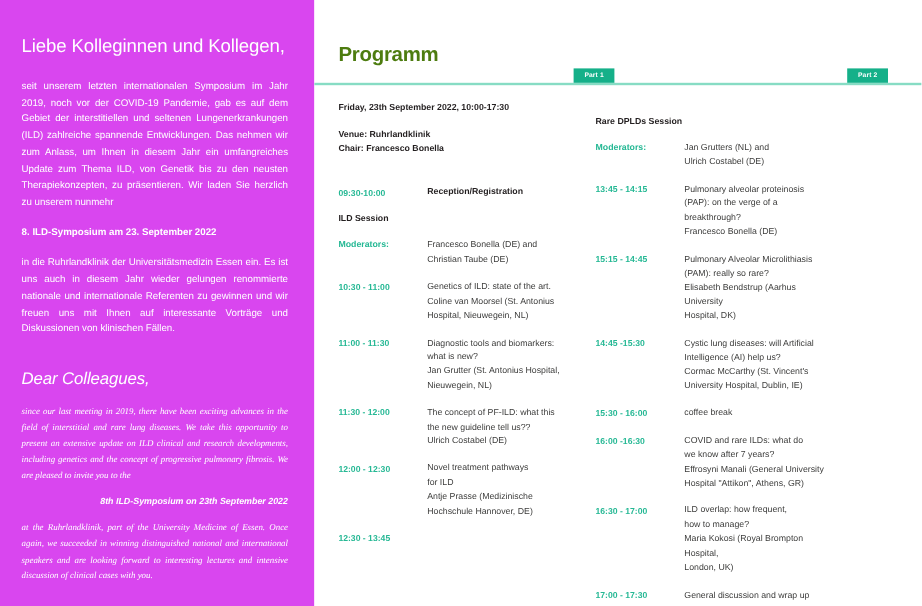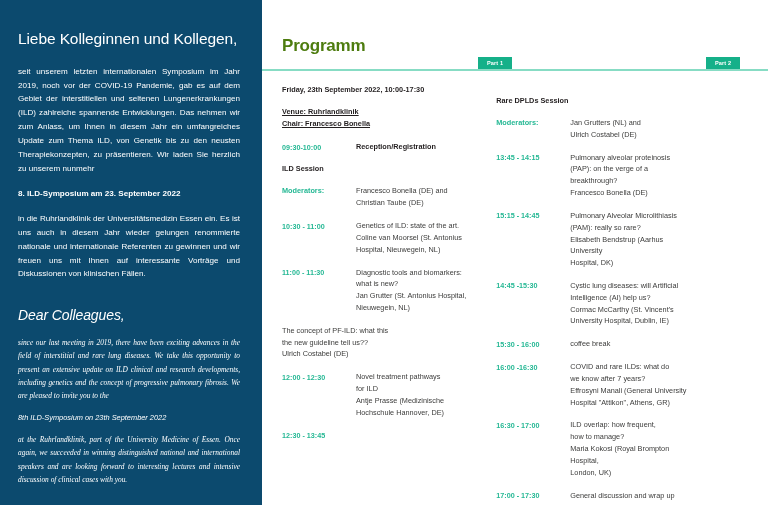--- a/index.html
+++ b/index.html
@@ -7,21 +7,21 @@
     width: 768px; height: 505px;
     font-family: "Liberation Sans", sans-serif;
     background: #ffffff;
     overflow: hidden;
   }
   .page { position: relative; width: 768px; height: 505px; display: flex; }
 
   
   .left-panel {
     width: 262px; height: 505px;
-    background: #0c4a6e;
+    background: #d946ef;
     color: #ffffff;
     padding: 30px 22px 0 18px;
     flex: 0 0 262px;
   }
   .greet-de {
     font-size: 15.5px; font-weight: 400; letter-spacing: -0.1px;
     line-height: 1.2; margin-bottom: 16px; color: #ffffff;
   }
   .body-de {
     font-size: 8.1px; line-height: 1.72; text-align: justify;
@@ -33,22 +33,22 @@
   }
   .greet-en {
     font-size: 14px; font-style: italic; font-weight: 400;
     margin: 26px 0 13px 0; color: #ffffff; letter-spacing: -0.1px;
   }
   .body-en {
     font-size: 7.4px; line-height: 1.78; font-style: italic;
     text-align: justify; color: #ffffff; font-family: Liberation Serif, serif;
   }
   .bold-line-en {
-    font-size: 7.4px; font-weight: normal; font-style: italic;
-    margin: 11px 0 11px 0; color: #ffffff;
+    font-size: 7.4px; font-weight: bold; font-style: italic;
+    margin: 11px 0 11px 0; color: #ffffff; text-align: right;
   }
 
   
   .right-panel {
     flex: 1 1 auto; position: relative; height: 505px;
     padding: 0; background: #ffffff;
   }
   .prog-title {
     position: absolute; left: 20px; top: 36px;
     font-size: 17px; font-weight: bold; color: #4d7c0f;
@@ -71,21 +71,21 @@
     position: absolute; left: 0; top: 84px; width: 446px; display: flex;
   }
   .col { width: 253px; padding-right: 12px; }
   .col-1 { padding-left: 20px; width: 258px; }
   .col-2 { padding-left: 6px; width: 248px; }
 
   .meta {
     font-size: 7.3px; font-weight: bold; color: #231f20;
     line-height: 1.62; margin-bottom: 10px;
   }
-  .meta-block { margin-bottom: 12px; text-decoration: underline; }
+  .meta-block { margin-bottom: 25px; }
   .session-head {
     font-size: 7.3px; font-weight: bold; color: #231f20; margin: 11px 0 12px 0;
   }
   .row { display: flex; margin-bottom: 11px; }
   .row .time {
     flex: 0 0 74px; font-size: 7.2px; font-weight: bold;
     color: #25b894; line-height: 1.6; padding-top: 0.5px;
   }
   .row .desc {
     flex: 1 1 auto; font-size: 7.3px; color: #3c3c3b; line-height: 1.62;
@@ -149,20 +149,21 @@
 Hospital, Nieuwegein, NL)</div>
             </div>
             <div class="row">
               <div class="time">11:00 - 11:30</div>
               <div class="desc" style="white-space: pre-line;">Diagnostic tools and biomarkers:
 what is new?
 Jan Grutter (St. Antonius Hospital,
 Nieuwegein, NL)</div>
             </div>
             <div class="row">
+              <div class="time">11:30 - 12:00</div>
               <div class="desc" style="white-space: pre-line;">The concept of PF-ILD: what this
 the new guideline tell us??
 Ulrich Costabel (DE)</div>
             </div>
             <div class="row">
               <div class="time">12:00 - 12:30</div>
               <div class="desc" style="white-space: pre-line;">Novel treatment pathways
 for ILD
 Antje Prasse (Medizinische
 Hochschule Hannover, DE)</div>

